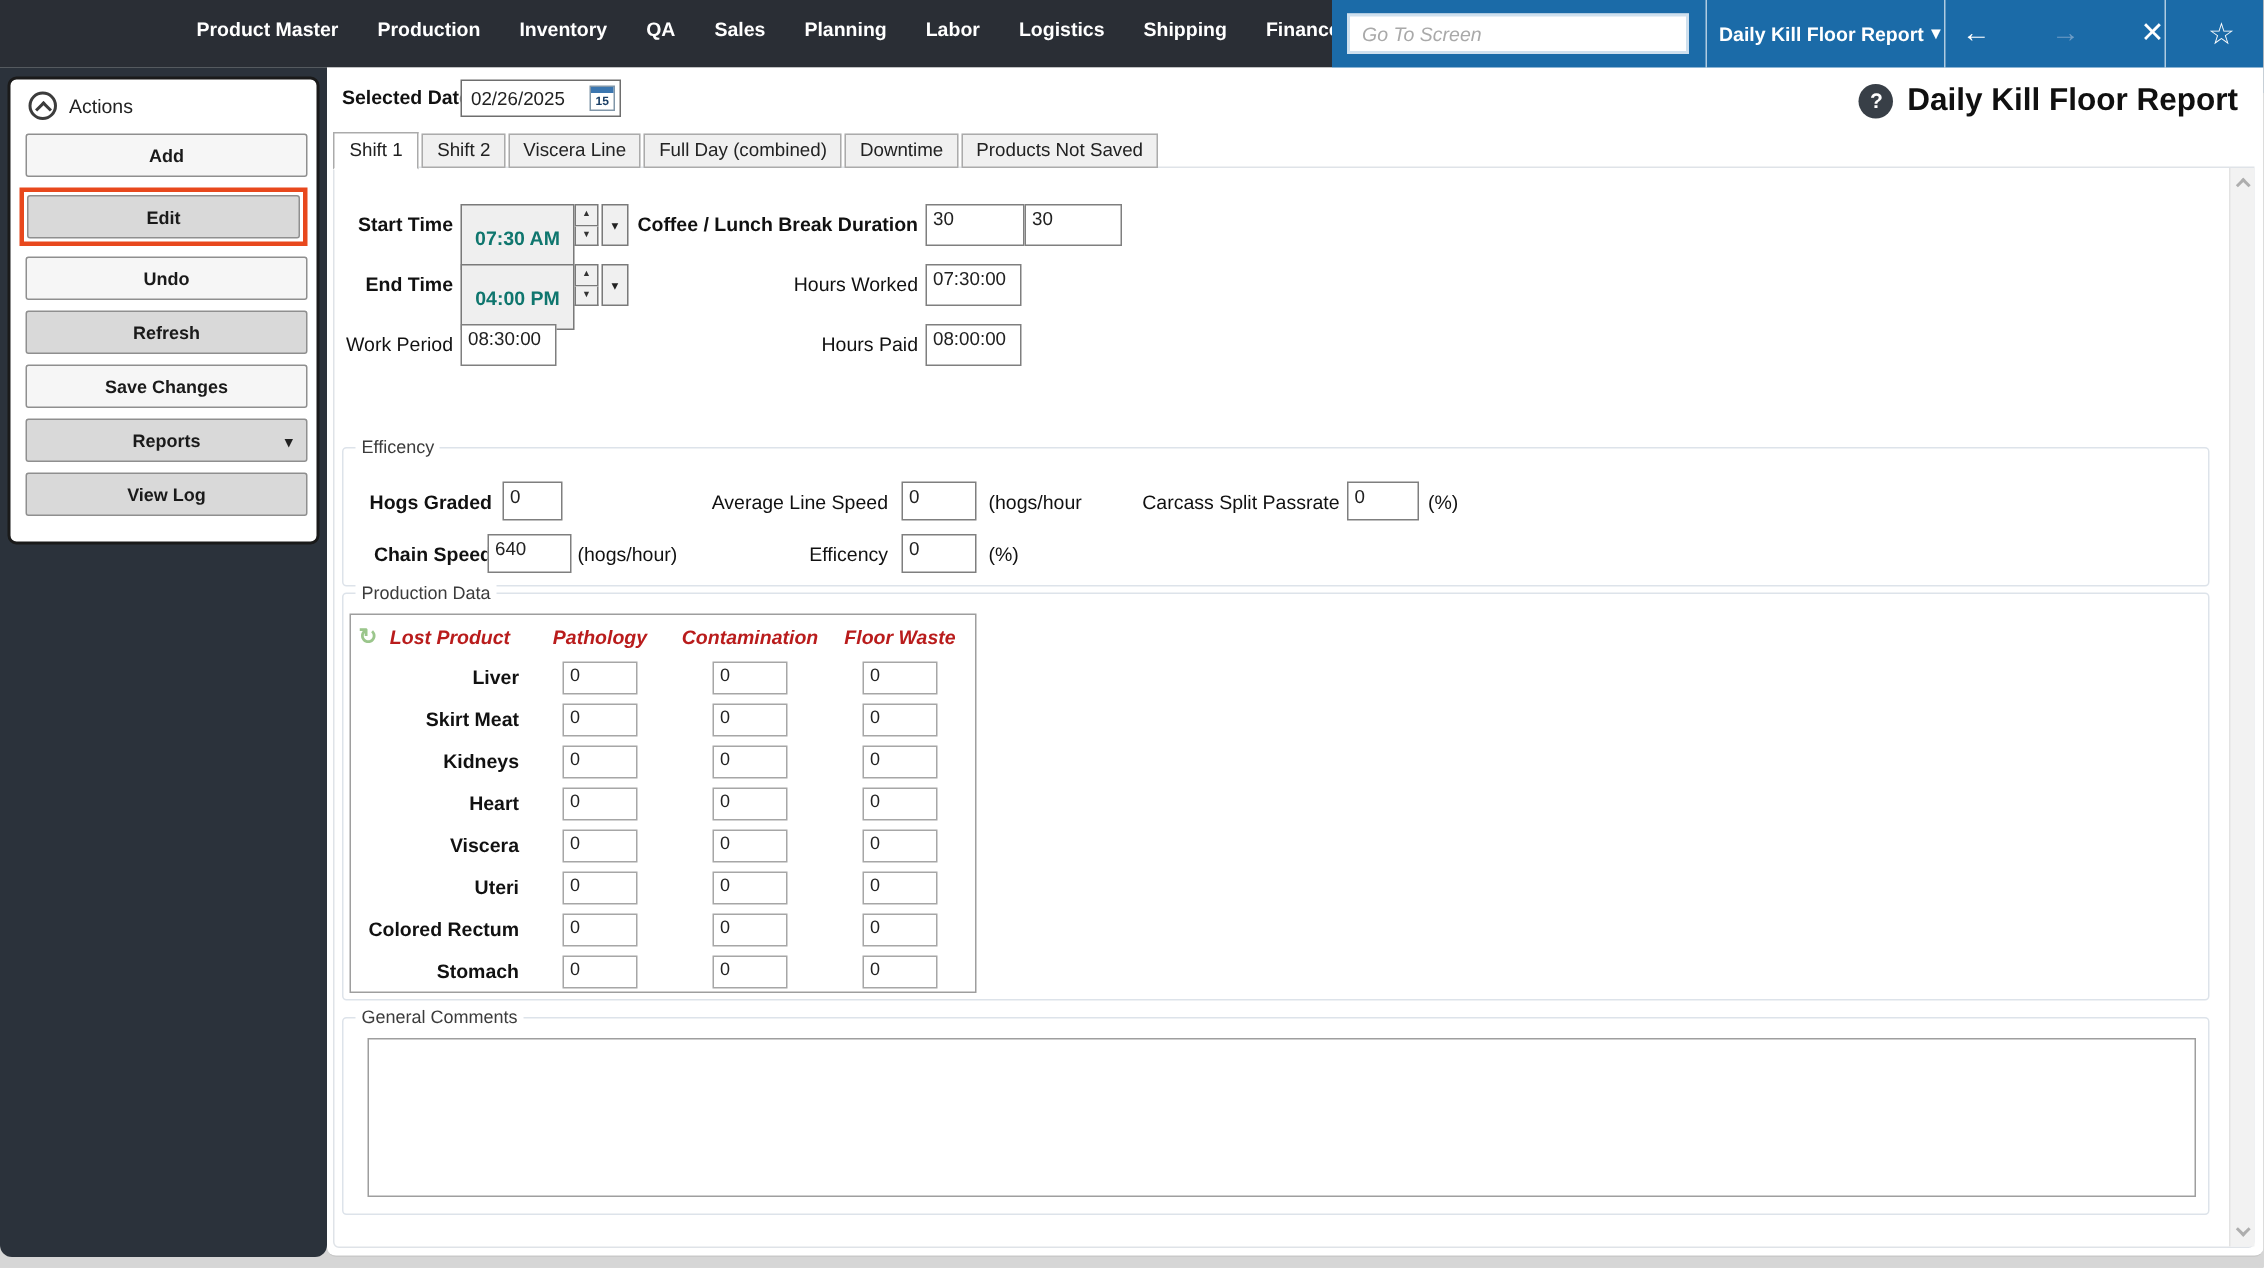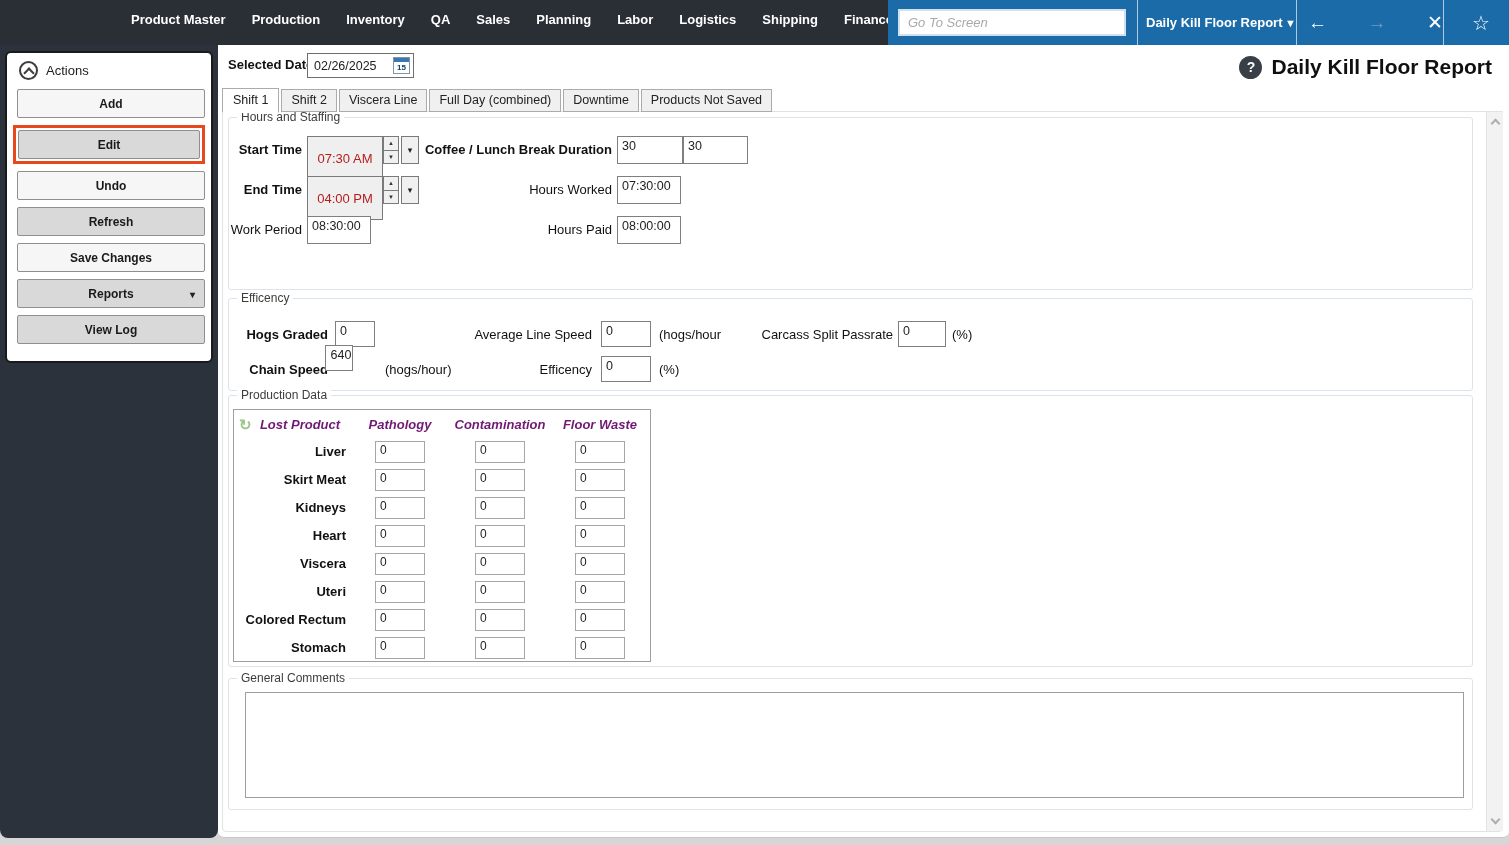--- a/index.html
+++ b/index.html
@@ -72,30 +72,30 @@
   
   .groupbox { position:absolute; border:1px solid #dde3ea; border-radius:3px; }
   .group-label { position:absolute; left:8px; top:-8px; background:#fff; padding:0 4px; font-size:12px; color:#3c3c3c; white-space:nowrap; }
 
   .lbl { position:absolute; font-size:13px; color:#111; text-align:right; white-space:nowrap; }
   .lbl.b { font-weight:bold; }
   .unit { position:absolute; font-size:13px; color:#111; white-space:nowrap; }
   .inp { position:absolute; background:#fff; border:1px solid #7f7f7f; font-size:12.5px; color:#222; padding:2px 0 0 4px; }
 
   
-  .timebox { position:absolute; width:76px; height:44px; background:#efefef; border:1px solid #7a7a7a; font-size:13px; color:#b91c1c; display:flex; align-items:center; justify-content:center; }
+  .timebox { position:absolute; width:76px; height:44px; background:#efefef; border:1px solid #7a7a7a; font-size:13px; color:#0f766e; display:flex; align-items:center; justify-content:center;font-weight:bold; }
   .spinner { position:absolute; width:16px; height:28px; display:flex; flex-direction:column; }
   .spin-btn { flex:1; background:#f0f0f0; border:1px solid #7a7a7a; font-size:6px; color:#333; display:flex; align-items:center; justify-content:center; cursor:pointer; }
   .spin-btn + .spin-btn { border-top:none; }
   .dropbtn { position:absolute; width:18px; height:28px; background:#f0f0f0; border:1px solid #7a7a7a; font-size:9px; color:#222; display:flex; align-items:center; justify-content:center; cursor:pointer; }
 
   
   .pd-box { position:absolute; left:233px; top:409px; width:418px; height:253px; border:1px solid #9e9e9e; background:#fff; }
   .refresh-icon { position:absolute; left:239px; top:417px; font-size:15px; font-weight:bold; color:#9bc68c; cursor:pointer; line-height:1; }
-  .pd-header { position:absolute; font-size:13px; font-weight:bold; font-style:italic; color:#701a75; text-align:center; }
+  .pd-header { position:absolute; font-size:13px; font-weight:bold; font-style:italic; color:#b91c1c; text-align:center; }
   .pd-lbl { position:absolute; font-size:13px; font-weight:bold; color:#111; text-align:right; width:113px; left:233px; white-space:nowrap; }
   .pd-inp { position:absolute; width:50px; height:22px; background:#fff; border:1px solid #a6a6a6; font-size:12px; color:#222; padding:1px 0 0 4px; }
 
   .comments-area { position:absolute; left:245px; top:692px; width:1219px; height:106px; border:1px solid #9e9e9e; background:#fff; resize:none; outline:none; font-family:"Liberation Sans",sans-serif; font-size:13px; }
 </style>
 </head>
 <body>
 
 <div class="app">
 
@@ -172,23 +172,20 @@
   <div class="tabs">
     <span class="tab active">Shift 1</span>
     <span class="tab">Shift 2</span>
     <span class="tab">Viscera Line</span>
     <span class="tab">Full Day (combined)</span>
     <span class="tab">Downtime</span>
     <span class="tab">Products Not Saved</span>
   </div>
   <div class="tab-panel"></div>
 
-  <div class="groupbox" style="left:228px; top:117px; width:1245px; height:173px;">
-    <span class="group-label">Hours and Staffing</span>
-  </div>
   <span class="lbl b" style="left:180px; top:142px; width:122px;">Start Time</span>
   <div class="timebox" style="left:307px; top:136px;">07:30 AM</div>
   <div class="spinner" style="left:383px; top:136px;">
     <span class="spin-btn">▲</span>
     <span class="spin-btn">▼</span>
   </div>
   <div class="dropbtn" style="left:401px; top:136px;">▾</div>
   <span class="lbl b" style="left:420px; top:142px; width:192px;">Coffee / Lunch Break Duration</span>
   <div class="inp" style="left:617px; top:136px; width:66px; height:28px;">30</div>
   <div class="inp" style="left:683px; top:136px; width:65px; height:28px;">30</div>
@@ -214,21 +211,21 @@
   <span class="lbl b" style="left:230px; top:327px; width:98px;">Hogs Graded</span>
   <div class="inp" style="left:335px; top:321px; width:40px; height:26px;">0</div>
   <span class="lbl" style="left:460px; top:327px; width:132px;">Average Line Speed</span>
   <div class="inp" style="left:601px; top:321px; width:50px; height:26px;">0</div>
   <span class="unit" style="left:659px; top:327px;">(hogs/hour</span>
   <span class="lbl" style="left:760px; top:327px; width:133px;">Carcass Split Passrate</span>
   <div class="inp" style="left:898px; top:321px; width:48px; height:26px;">0</div>
   <span class="unit" style="left:952px; top:327px;">(%)</span>
 
   <span class="lbl b" style="left:230px; top:362px; width:98px;">Chain Speed</span>
-  <div class="inp" style="left:325px; top:345px; width:28px; height:26px;text-align:center;">640</div>
+  <div class="inp" style="left:325px; top:356px; width:56px; height:26px;">640</div>
   <span class="unit" style="left:385px; top:362px;">(hogs/hour)</span>
   <span class="lbl" style="left:460px; top:362px; width:132px;">Efficency</span>
   <div class="inp" style="left:601px; top:356px; width:50px; height:26px;">0</div>
   <span class="unit" style="left:659px; top:362px;">(%)</span>
 
   <div class="groupbox" style="left:228px; top:395px; width:1245px; height:272px;">
     <span class="group-label">Production Data</span>
   </div>
   <div class="pd-box"></div>
   <span class="refresh-icon">↻</span>

